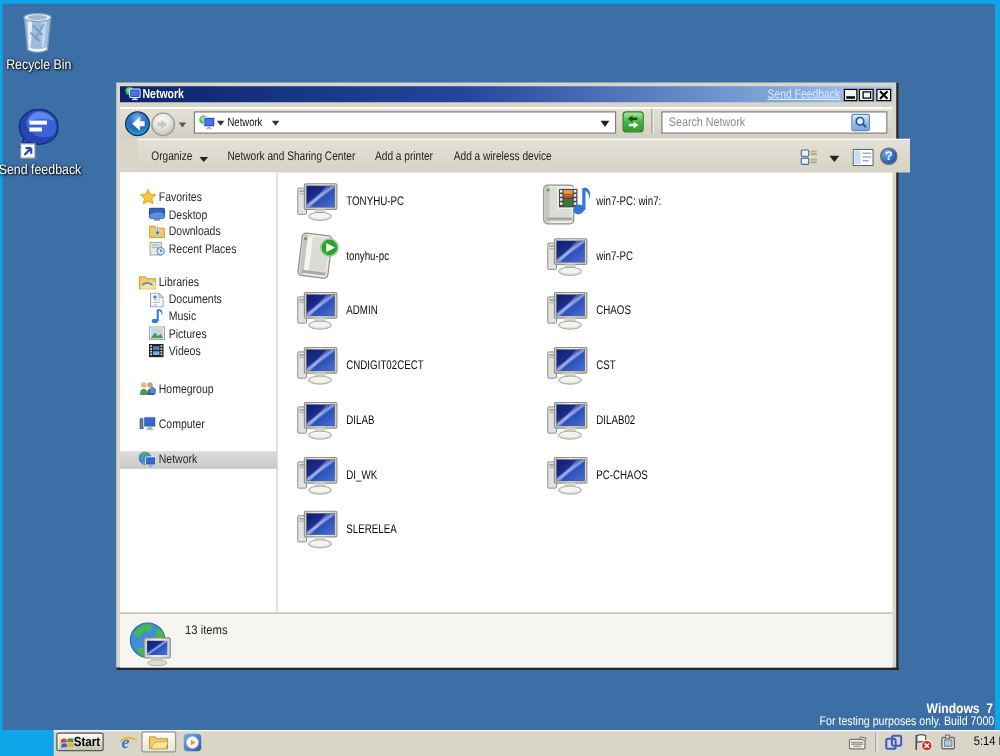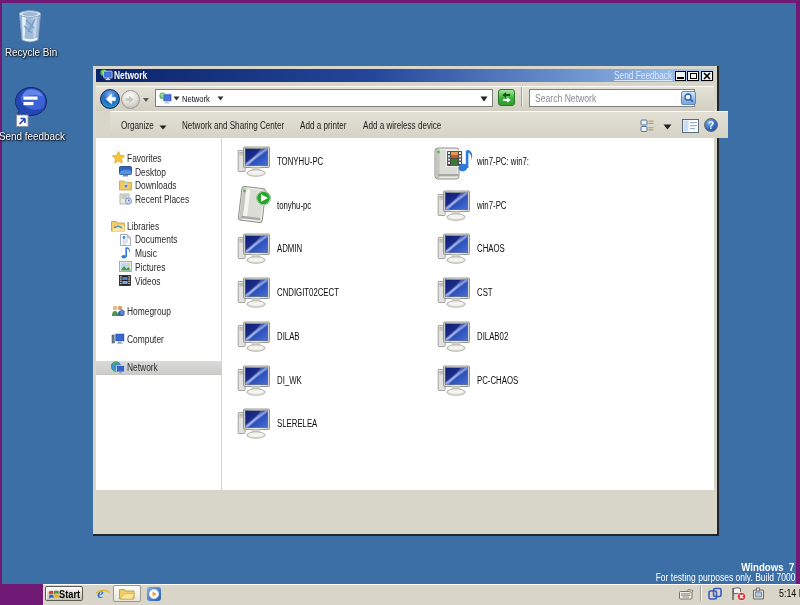--- a/index.html
+++ b/index.html
@@ -1,18 +1,18 @@
 <!DOCTYPE html>
 <html><head>
 <meta charset="utf-8">
 <style>
 * { margin:0; padding:0; box-sizing:border-box; }
 html,body { width:800px; height:605px; background:#000; overflow:hidden;
   font-family:"Liberation Sans", sans-serif; }
-#stage { position:absolute; left:0; top:0; width:800px; height:605px; background:#701a75;padding-left:28px; }
+#stage { position:absolute; left:0; top:0; width:800px; height:605px; background:#0ea5e9;padding-left:28px; }
 #desktop { position:absolute; left:2px; top:3px; width:794px; height:581px; background:#3c6fa6; }
 .abs { position:absolute; }
 .cmtx { position:absolute; font-size:10px; color:#1c1c1c; white-space:nowrap; transform:scaleX(0.81); transform-origin:0 50%; }
 
 #win { position:absolute; left:93px; top:66px; width:626px; height:470px;
   background:#d8d5c9; border-right:2px solid #23252c; border-bottom:2px solid #23252c; }
 #titlebar { position:absolute; left:3px; top:3px; width:618px; height:13px;
   background:linear-gradient(90deg,#0a246a 0%,#26469c 45%,#6f94cf 78%,#a8cbf0 100%); }
 #titlebar .ttext { position:absolute; left:18px; top:0px; font-size:10.5px; font-weight:bold; color:#fff; transform:scaleX(0.8); transform-origin:0 50%; }
 #sendfb { position:absolute; left:518px; top:1px; font-size:10px; color:#d8e8ff; text-decoration:underline; transform:scaleX(0.83); transform-origin:0 50%; }
@@ -24,21 +24,21 @@
 #content { position:absolute; left:3px; top:72px; width:618px; height:352px; background:#fff;text-align:center; }
 #navpane { position:absolute; left:0; top:0; width:126px; height:352px; background:#fff; border-right:1px solid #d6d3cb; }
 #statusbar { position:absolute; left:3px; top:424px; width:618px; height:44px;
   background:#f7f5ef; border-top:1px solid #b9b6ab; }
 
 .npitem { position:absolute; font-size:10px; color:#2a2a2a; white-space:nowrap; transform:scaleX(0.84); transform-origin:0 50%; }
 
 .lvlabel { position:absolute; font-size:10px; color:#0c0c0c; white-space:nowrap; transform:scaleX(0.78); transform-origin:0 50%; }
 
 #addrbar { position:absolute; left:59px; top:7px; width:338px; height:18px; background:#fff; border:1px solid #7e7e7e; }
-#searchbox { position:absolute; left:433px; top:7px; width:166px; height:18px; background:#fff; border:1px solid #7e7e7e;text-decoration:underline; }
+#searchbox { position:absolute; left:433px; top:7px; width:181px; height:18px; background:#fff; border:1px solid #7e7e7e;text-decoration:underline; }
 
 #taskbar { position:absolute; left:2px; top:584px; width:794px; height:22px;
   background:#d9d6c9; border-top:1px solid #fdfcf9;margin-left:41px; }
 #startbtn { position:absolute; left:2px; top:1px; width:38px; height:15px;
   background:linear-gradient(#fdfdfb,#d9d6c9 60%,#c9c5b6); border:1px solid #5a5a55;
   border-radius:2px; box-shadow:inset 1px 1px 0 #fff; }
 .dlabel { position:absolute; font-size:11px; color:#fff; text-align:center;
   text-shadow:1px 1px 2px #000, 0 0 2px #000; white-space:nowrap; transform:scaleX(0.9); transform-origin:50% 50%; }
 </style>
 </head>
@@ -413,20 +413,26 @@
     <svg class="abs" style="left:340px; top:181px;" width="36" height="36">
           <use href="#pc"></use>
         </svg>
     <span class="lvlabel" style="left:381px; top:193px;">DILAB02</span>
     <svg class="abs" style="left:340px; top:225px;" width="36" height="36">
           <use href="#pc"></use>
         </svg>
     <span class="lvlabel" style="left:381px; top:237px;">PC-CHAOS</span>
   </div>
 
+  <div id="statusbar">
+    <svg class="abs" style="left:6px; top:5px;" width="38" height="38">
+          <use href="#netstat"></use>
+        </svg>
+    <span class="abs" style="left:52px; top:8px; font-size:10px; color:#222; transform:scaleX(0.9); transform-origin:0 50%;">13 items</span>
+  </div>
 </div>
 
 <div id="taskbar">
   <div id="startbtn">
     <svg class="abs" style="left:2px; top:2px;" width="12" height="11" viewBox="0 0 12 11">
       <g transform="rotate(-4 6 5)">
       <path d="M1 2.4 Q3.2 1 5.3 2.2 L5.3 5.2 Q3.2 4 1 5.4 Z" fill="#e03c28"></path>
       <path d="M6 2.3 Q8.3 1 10.8 2.4 L10.8 5.4 Q8.3 4 6 5.3 Z" fill="#4a9a3a"></path>
       <path d="M1 6.2 Q3.2 4.8 5.3 6 L5.3 9 Q3.2 7.8 1 9.2 Z" fill="#2a68c8"></path>
       <path d="M6 6.1 Q8.3 4.8 10.8 6.2 L10.8 9.2 Q8.3 7.8 6 9.1 Z" fill="#e8b020"></path>

